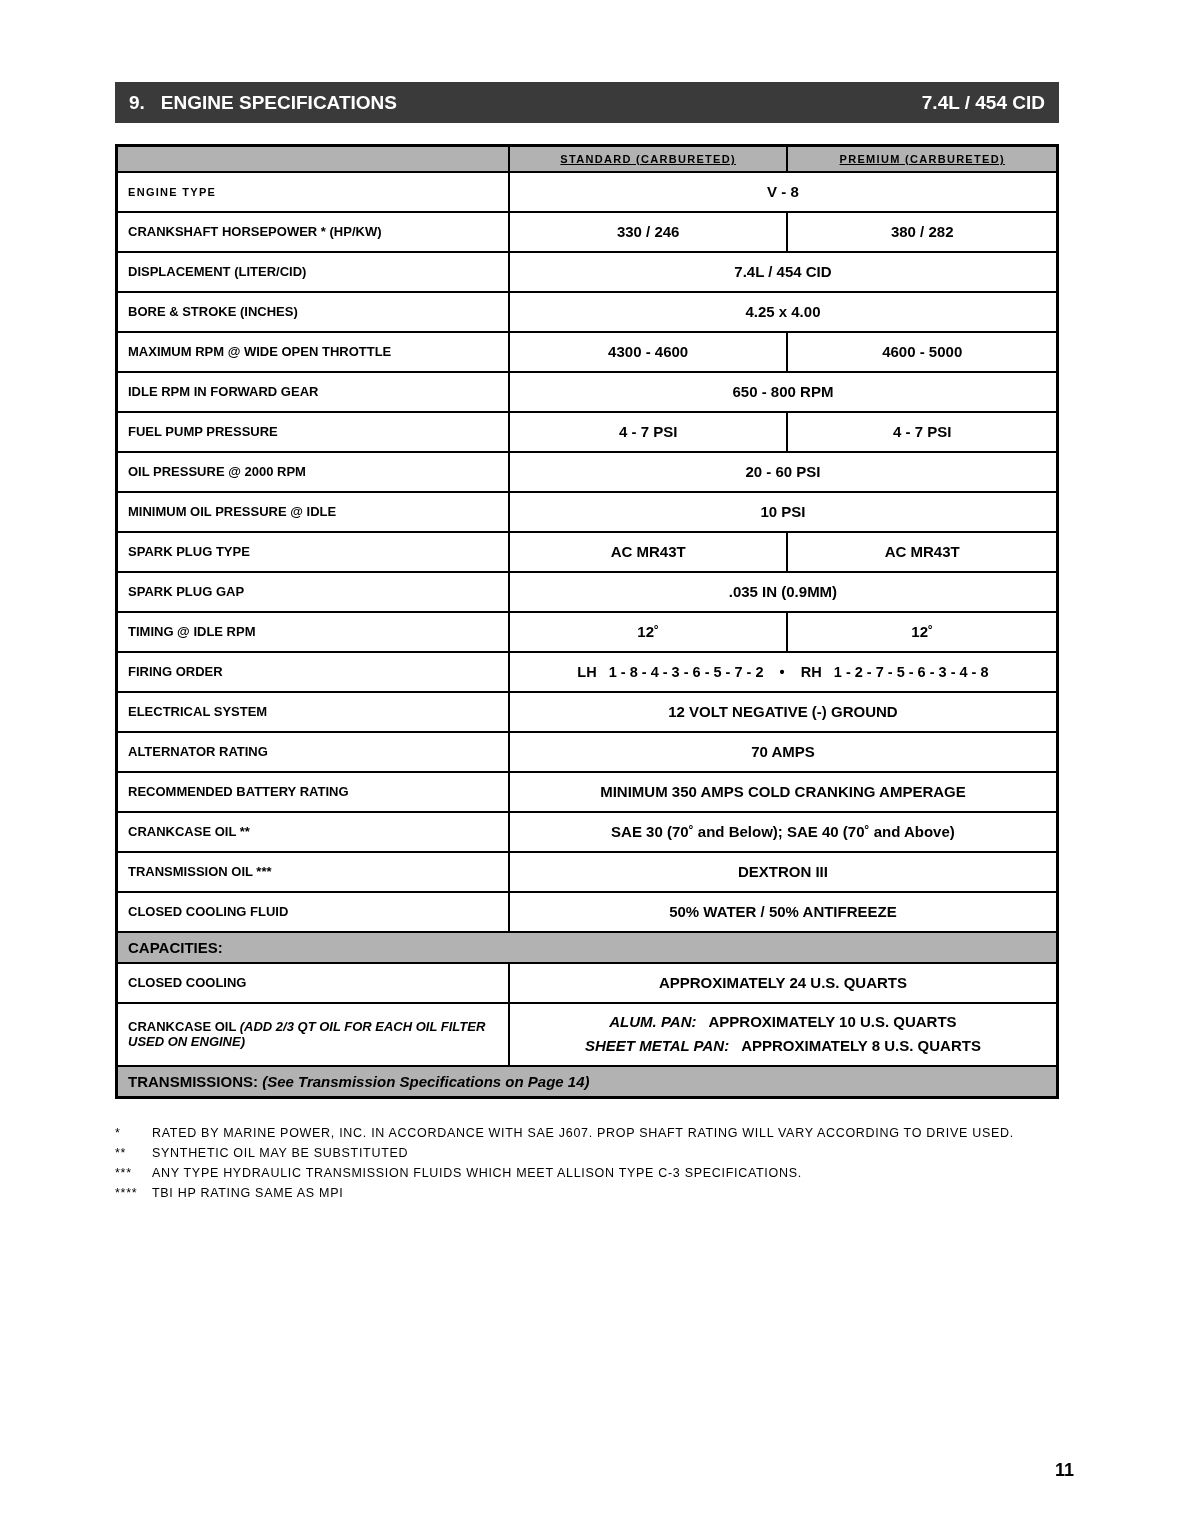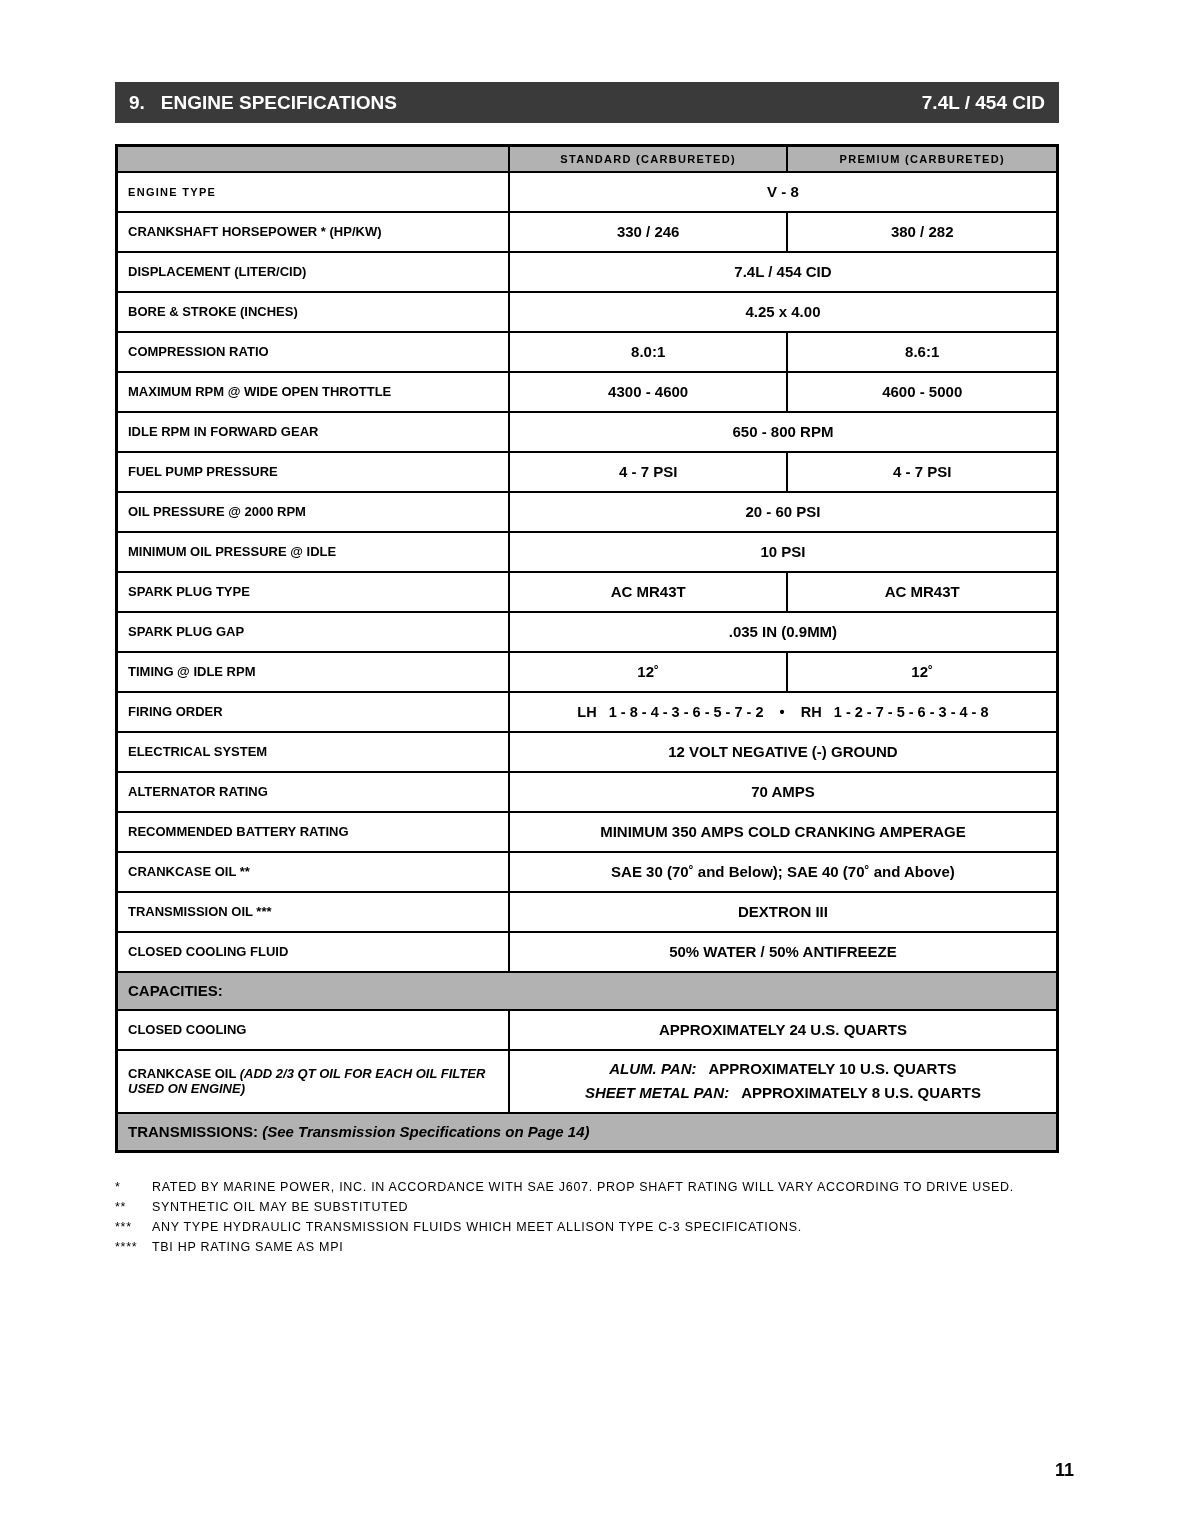--- a/index.html
+++ b/index.html
@@ -44,20 +44,21 @@
     font-weight: bold;
     vertical-align: middle;
   }
   td.ch {
     background: #b2b2b2;
     font-size: 11px;
     letter-spacing: 1.3px;
     text-align: center;
     height: 26px;
     padding: 2px 4px;
+    text-decoration: underline;
   }
   td.lbl {
     font-size: 13px;
     text-align: left;
     padding: 9px 8px 9px 10px;
     height: 40px;
   }
   td.lbl.sm {
     font-size: 11px;
     letter-spacing: 1.3px;
@@ -70,21 +71,21 @@
     border-radius: 10px;
   }
   td.val div { line-height: 1.65; }
   td.val .lead { margin-right: 12px; font-style: italic; }
   td.val.fo { font-size: 14.5px; white-space: pre; }
   tr.section td {
     background: #b2b2b2;
     font-size: 15px;
     text-align: left;
     padding: 6px 10px;
-    height: 38px;
+    height: 31px;
   }
   i { font-style: italic; }
 
   .footnotes {
     margin-top: 24px;
     font-size: 12.5px;
     letter-spacing: 0.7px;
     line-height: 1.6;
   }
   .fn { display: flex; }
@@ -140,25 +141,20 @@
     <tr>
       <td class="lbl">DISPLACEMENT (LITER/CID)</td>
       <td class="val" colspan="2">7.4L / 454 CID</td>
     </tr>
 
     <tr>
       <td class="lbl">BORE &amp; STROKE (INCHES)</td>
       <td class="val" colspan="2">4.25 x 4.00</td>
     </tr>
 
-    <tr>
-      <td class="lbl">COMPRESSION RATIO</td>
-      <td class="val">8.0:1</td>
-      <td class="val">8.6:1</td>
-    </tr>
 
     <tr>
       <td class="lbl">MAXIMUM RPM @ WIDE OPEN THROTTLE</td>
       <td class="val">4300 - 4600</td>
       <td class="val">4600 - 5000</td>
     </tr>
 
     <tr>
       <td class="lbl">IDLE RPM IN FORWARD GEAR</td>
       <td class="val" colspan="2">650 - 800 RPM</td>

